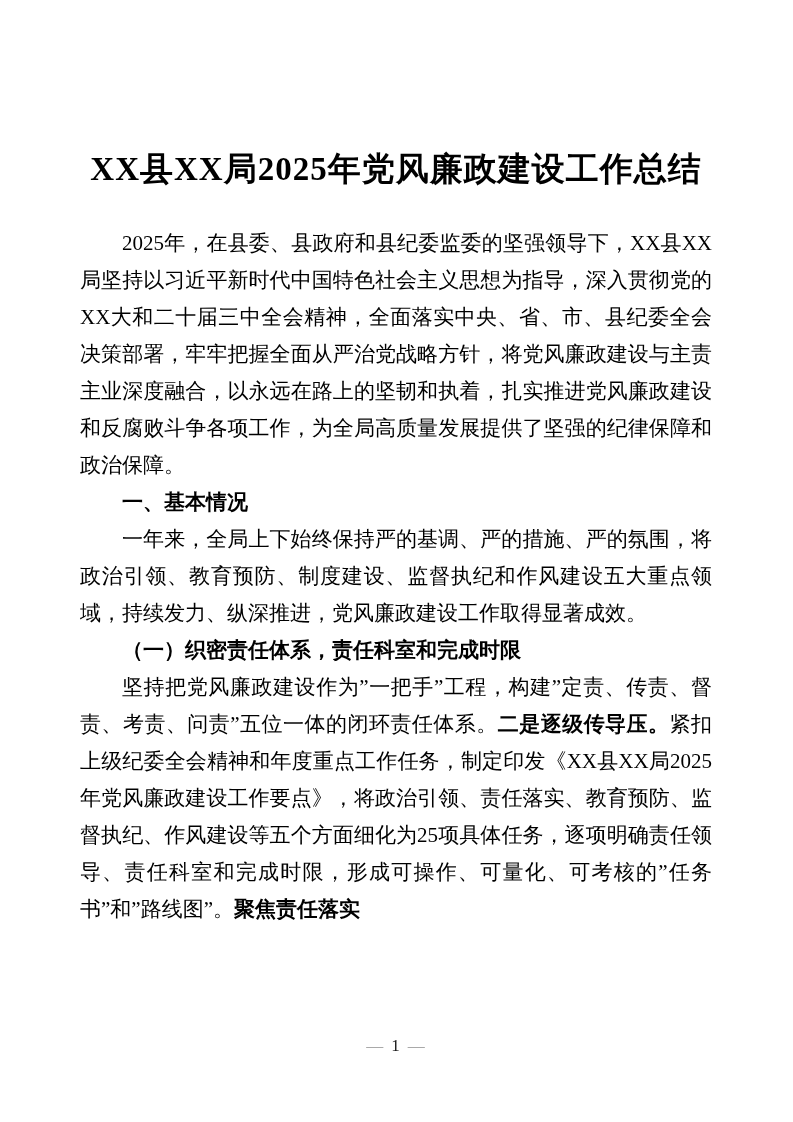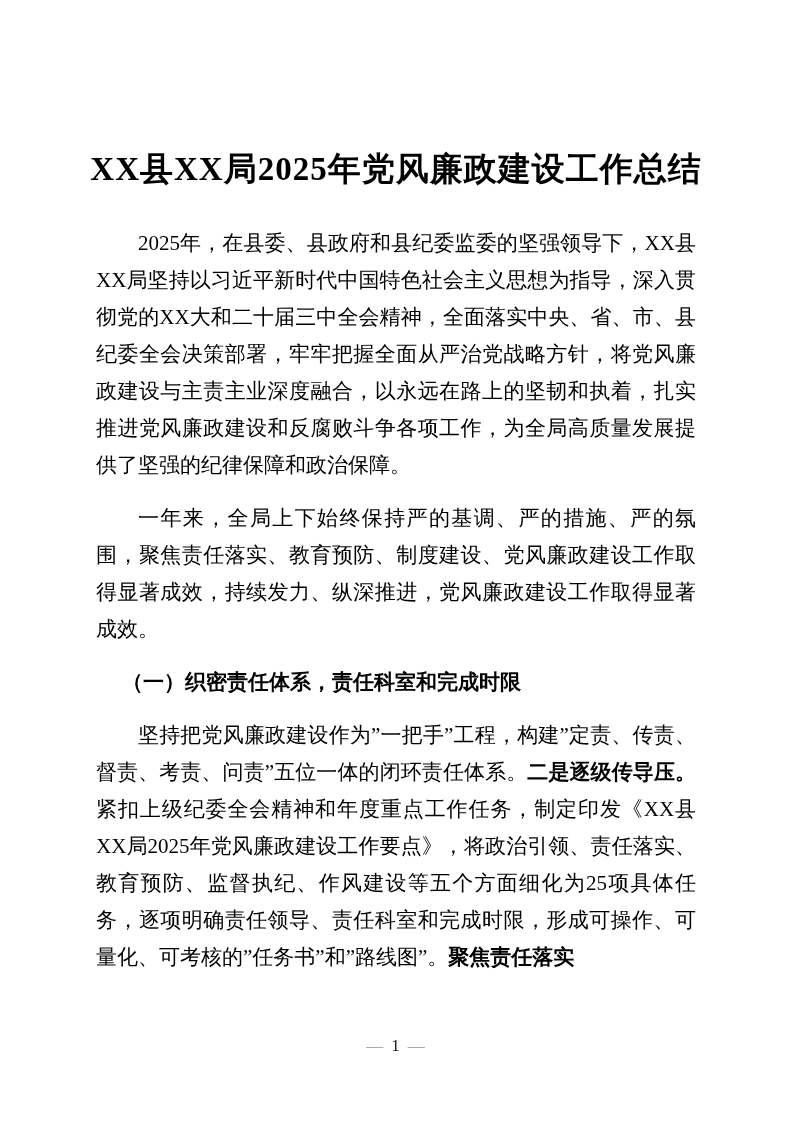--- a/index.html
+++ b/index.html
@@ -30,21 +30,21 @@
     font-weight: bold;
     text-align: center;
     letter-spacing: 1px;
   }
   .body-text {
     font-size: 21px;
     line-height: 37px;
     text-align: justify;
   }
   p.para {
-    margin: 16px;
+    margin: 0;
     text-indent: 2em;
   }
   .heading {
     margin: 0;
     text-indent: 2em;
     font-weight: bold;
   }
   .run-bold {
     font-weight: bold;
   }
@@ -71,22 +71,23 @@
 
 <div class="page">
   <div class="content">
 
     <div class="doc-title">XX县XX局2025年党风廉政建设工作总结</div>
 
     <div class="body-text">
 
       <p class="para">2025年，在县委、县政府和县纪委监委的坚强领导下，XX县XX局坚持以习近平新时代中国特色社会主义思想为指导，深入贯彻党的XX大和二十届三中全会精神，全面落实中央、省、市、县纪委全会决策部署，牢牢把握全面从严治党战略方针，将党风廉政建设与主责主业深度融合，以永远在路上的坚韧和执着，扎实推进党风廉政建设和反腐败斗争各项工作，为全局高质量发展提供了坚强的纪律保障和政治保障。</p>
 
+      <p class="heading">一、基本情况</p>
 
-      <p class="para">一年来，全局上下始终保持严的基调、严的措施、严的氛围，聚焦责任落实、教育预防、制度建设、党风廉政建设工作取得显著成效，持续发力、纵深推进，党风廉政建设工作取得显著成效。</p>
+      <p class="para">一年来，全局上下始终保持严的基调、严的措施、严的氛围，将政治引领、教育预防、制度建设、监督执纪和作风建设五大重点领域，持续发力、纵深推进，党风廉政建设工作取得显著成效。</p>
 
       <p class="heading">（一）织密责任体系，责任科室和完成时限</p>
 
       <p class="para"><span>坚持把党风廉政建设作为”一把手”工程，构建”定责、传责、督责、考责、问责”五位一体的闭环责任体系。</span><span class="run-bold">二是逐级传导压。</span><span>紧扣上级纪委全会精神和年度重点工作任务，制定印发《XX县XX局2025年党风廉政建设工作要点》，将政治引领、责任落实、教育预防、监督执纪、作风建设等五个方面细化为25项具体任务，逐项明确责任领导、责任科室和完成时限，形成可操作、可量化、可考核的”任务书”和”路线图”。</span><span class="run-bold">聚焦责任落实</span></p>
 
     </div>
   </div>
 
   <div class="page-footer"><span class="footer-dash">—</span><span class="footer-num">1</span><span class="footer-dash">—</span></div>
 </div>

